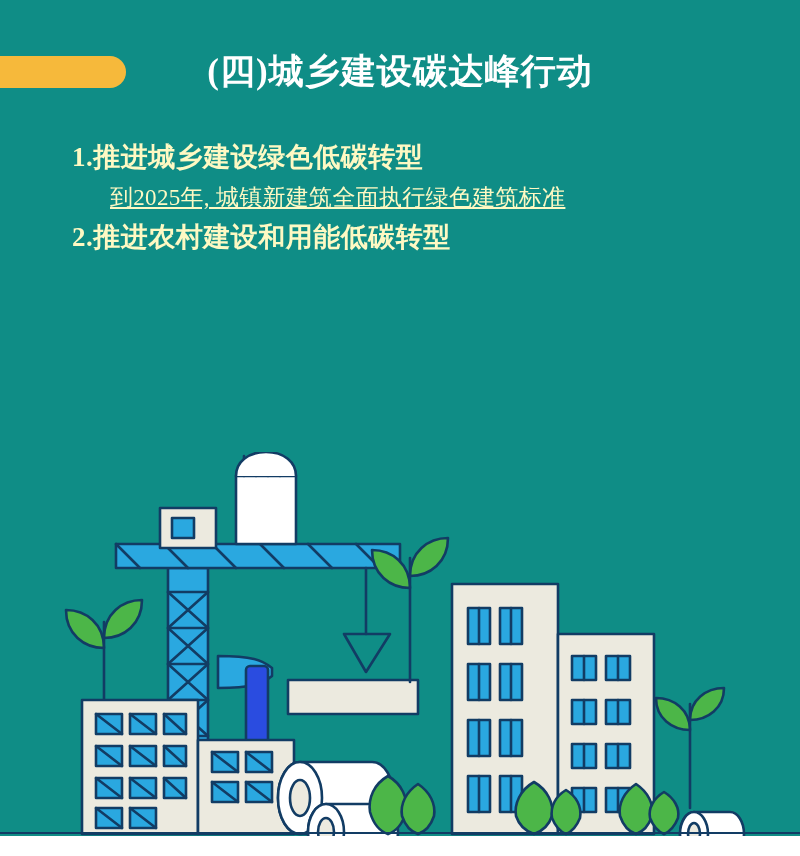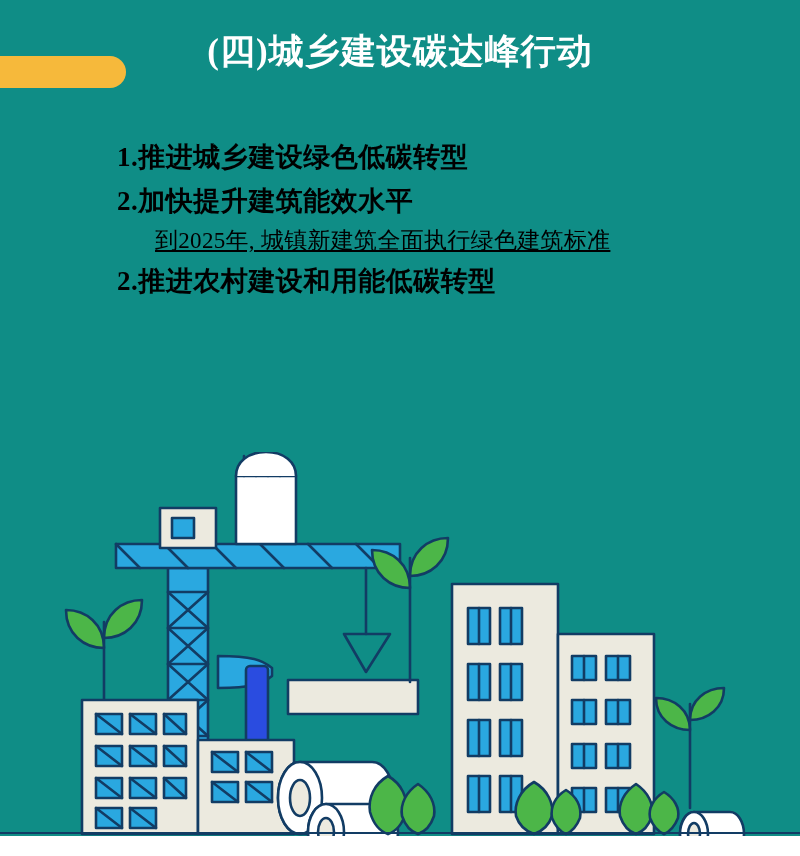--- a/index.html
+++ b/index.html
@@ -31,34 +31,33 @@
     top: 56px;
     width: 152px;
     height: 32px;
     background: #f6b93b;
     border-radius: 16px;
   }
   .header-title {
     position: absolute;
     left: 0;
     right: 0;
-    top: 28px;
+    top: 48px;
     text-align: center;
     color: #ffffff;
     font-size: 35px;
     font-weight: bold;
     letter-spacing: 1px;
     font-family: "Liberation Serif", serif;
   }
   
   .content {
     position: relative;
     padding: 18px 56px 0 72px;
-    color: #000000;
-    margin-left: 45px;
+    color: #fef9c3;
   }
   .item-head {
     font-size: 27px;
     font-weight: bold;
     line-height: 1.62;
     letter-spacing: 0.5px;
     white-space: nowrap;
   }
   .item-sub {
     font-size: 23px;
@@ -99,21 +98,20 @@
 
   <div class="header">
     <div class="header-pill"></div>
     <div class="header-title">(四)城乡建设碳达峰行动</div>
   </div>
 
   <div class="content">
 
     <div class="item-head">1.推进城乡建设绿色低碳转型</div>
 
-    <div class="item-head">2.加快提升建筑能效水平</div>
     <div class="item-sub">到2025年, 城镇新建筑全面执行绿色建筑标准</div>
 
 
     <div class="item-head">2.推进农村建设和用能低碳转型</div>
   </div>
 
   <div class="illustration">
     <svg width="800" height="404" viewBox="0 0 800 404" xmlns="http://www.w3.org/2000/svg">
       <g fill="none" stroke="#123c64" stroke-width="2.6" stroke-linejoin="round" stroke-linecap="round">
 

